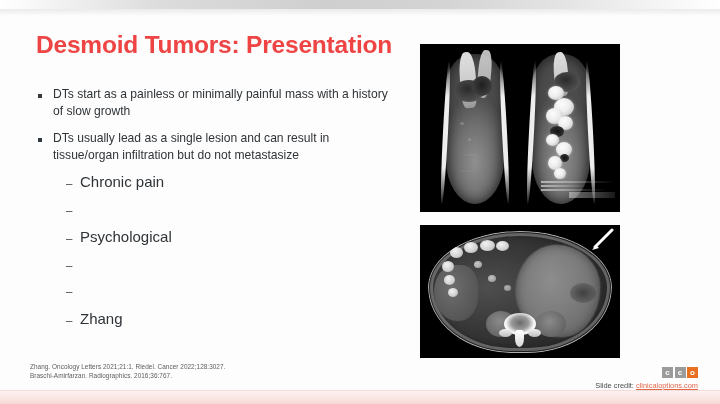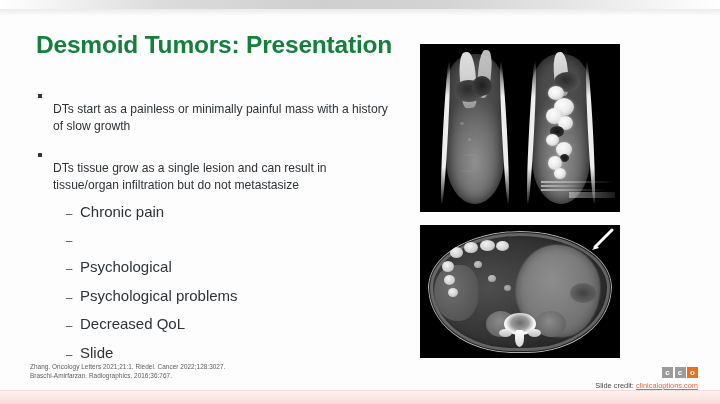--- a/index.html
+++ b/index.html
@@ -49,21 +49,21 @@
     border-top: 1px solid #f3ddd9;
   }
 
   
   .title {
     position: absolute;
     left: 36px;
     top: 31px;
     font-size: 24.5px;
     font-weight: bold;
-    color: #15803d;
+    color: #ef4444;
     letter-spacing: -0.2px;
     white-space: nowrap;
   }
 
   
   .body-col {
     position: absolute;
     left: 38px;
     top: 86px;
     width: 355px;
@@ -84,21 +84,20 @@
   .bullet-mark .sq {
     display: inline-block;
     width: 4px; height: 4px;
     background: #333a3f;
     vertical-align: middle;
   }
   .bullet-text {
     font-size: 12.1px;
     line-height: 16.6px;
     color: #2f3438;
-    margin-top: 15px;
   }
 
   .sub-list {
     margin-top: 6px;
     margin-left: 28px;
   }
   .sub-row {
     display: flex;
     align-items: baseline;
     margin-bottom: 11.5px;
@@ -388,47 +387,45 @@
 
   <div class="body-col">
 
     <div class="bullet-row">
       <span class="bullet-mark"><span class="sq"></span></span>
       <span class="bullet-text">DTs start as a painless or minimally painful mass with a history of slow growth</span>
     </div>
 
     <div class="bullet-row">
       <span class="bullet-mark"><span class="sq"></span></span>
-      <span class="bullet-text">DTs tissue grow as a single lesion and can result in tissue/organ infiltration but do not metastasize</span>
+      <span class="bullet-text">DTs usually lead as a single lesion and can result in tissue/organ infiltration but do not metastasize</span>
     </div>
 
 
     <div class="sub-list">
       <div class="sub-row">
         <span class="sub-mark">–</span>
         <span class="sub-text">Chronic pain</span>
       </div>
       <div class="sub-row">
         <span class="sub-mark">–</span>
       </div>
       <div class="sub-row">
         <span class="sub-mark">–</span>
         <span class="sub-text">Psychological</span>
       </div>
       <div class="sub-row">
         <span class="sub-mark">–</span>
-        <span class="sub-text">Psychological problems</span>
       </div>
       <div class="sub-row">
         <span class="sub-mark">–</span>
-        <span class="sub-text">Decreased QoL</span>
       </div>
       <div class="sub-row">
         <span class="sub-mark">–</span>
-        <span class="sub-text">Slide</span>
+        <span class="sub-text">Zhang</span>
       </div>
     </div>
   </div>
 
   <div class="img-panel img-mri">
 
     <div class="limb left">
       <div class="limb-body"></div>
       <div class="limb-fascia-l"></div>
       <div class="limb-fascia-r"></div>

